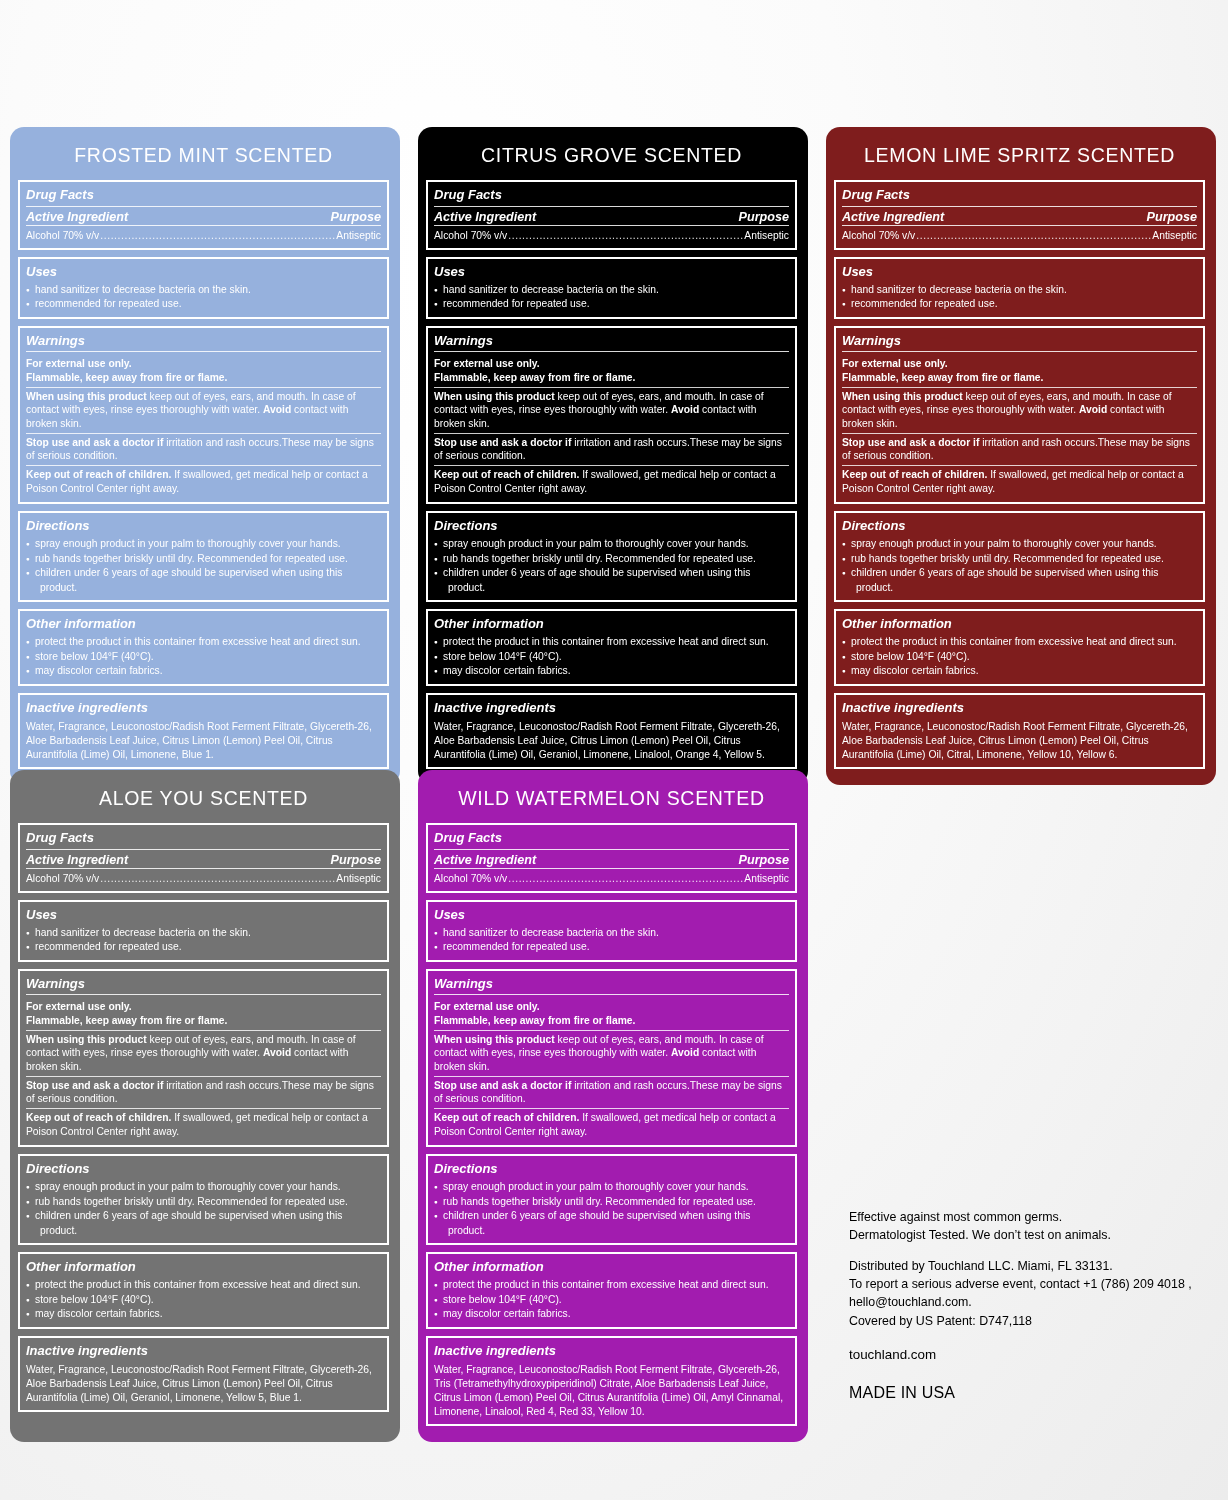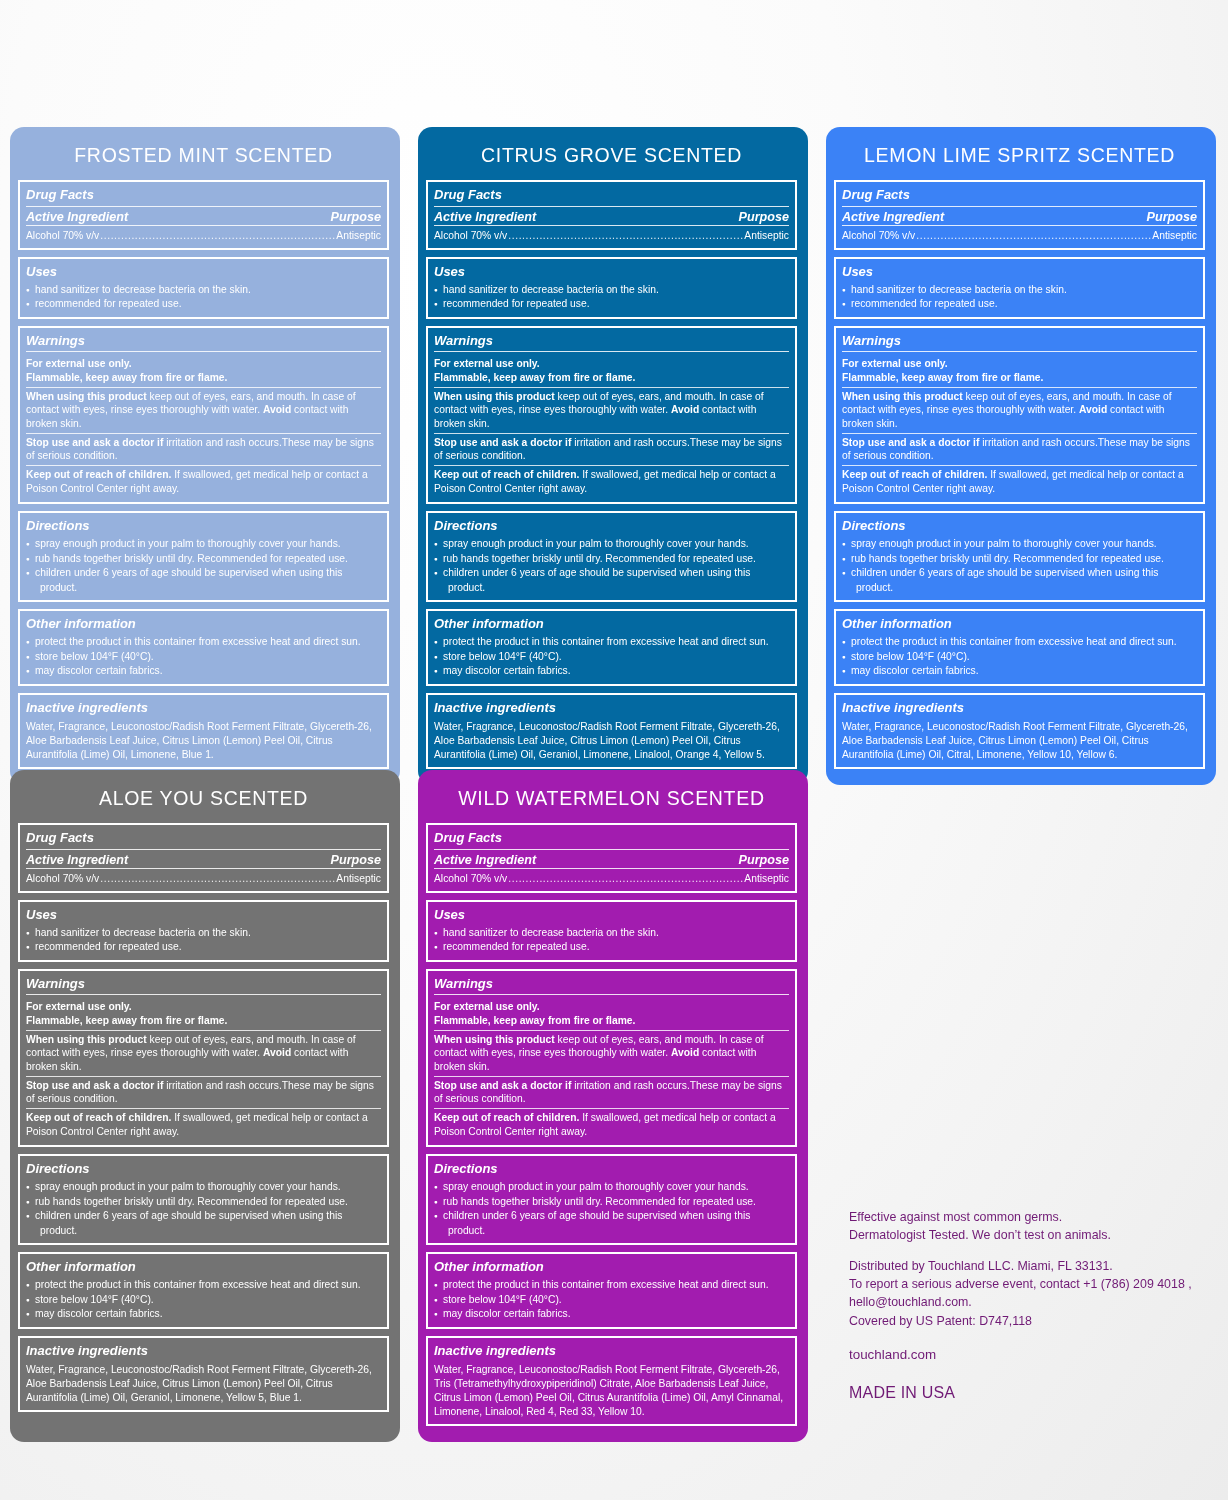--- a/index.html
+++ b/index.html
@@ -68,21 +68,21 @@
     content:"\25CF"; position:absolute; left:0; top:0;
     font-size:6.2px; line-height:1.42; transform:translateY(3px);
   }
   .bullets div.cont::before { content:""; }
   .bullets div.cont { padding-left:14px; }
   .body-txt { font-size:10.3px; line-height:1.35; padding-top:2px; }
 
   
   #footer {
     position:absolute; left:849px; top:1208px; width:360px;
-    color:#701a75; font-size:12.4px; line-height:1.46;
+    color:#000000; font-size:12.4px; line-height:1.46;
   }
   #footer .gap { height:13px; }
   #footer .site { font-size:13.4px; padding-top:15px; }
   #footer .made { font-size:16px; letter-spacing:.2px; padding-top:17px; }
 </style>
 </head>
 <body>
 
 <div class="sheet">
   <div class="row" id="row1">
@@ -145,21 +145,21 @@
             <div>may discolor certain fabrics.</div>
           </div>
     </div>
 
     <div class="fbox">
       <div class="hd">Inactive ingredients</div>
       <div class="body-txt">Water, Fragrance, Leuconostoc/Radish Root Ferment Filtrate, Glycereth-26, Aloe Barbadensis Leaf Juice, Citrus Limon (Lemon) Peel Oil, Citrus Aurantifolia (Lime) Oil, Limonene, Blue 1.</div>
     </div>
   </div>
 
-  <div class="panel" style="background: #0369a1;">
+  <div class="panel" style="background: #000000;">
     <div class="panel-title">CITRUS GROVE SCENTED</div>
 
     <div class="fbox">
       <div class="hd rule">Drug Facts</div>
       <div class="rowline">
         <span>Active Ingredient</span>
         <span>Purpose</span>
       </div>
       <div class="dots">
         <span>Alcohol 70% v/v</span>
@@ -211,21 +211,21 @@
             <div>may discolor certain fabrics.</div>
           </div>
     </div>
 
     <div class="fbox">
       <div class="hd">Inactive ingredients</div>
       <div class="body-txt">Water, Fragrance, Leuconostoc/Radish Root Ferment Filtrate, Glycereth-26, Aloe Barbadensis Leaf Juice, Citrus Limon (Lemon) Peel Oil, Citrus Aurantifolia (Lime) Oil, Geraniol, Limonene, Linalool, Orange 4, Yellow 5.</div>
     </div>
   </div>
 
-  <div class="panel" style="background: #3b82f6;">
+  <div class="panel" style="background: #7f1d1d;">
     <div class="panel-title">LEMON LIME SPRITZ SCENTED</div>
 
     <div class="fbox">
       <div class="hd rule">Drug Facts</div>
       <div class="rowline">
         <span>Active Ingredient</span>
         <span>Purpose</span>
       </div>
       <div class="dots">
         <span>Alcohol 70% v/v</span>

